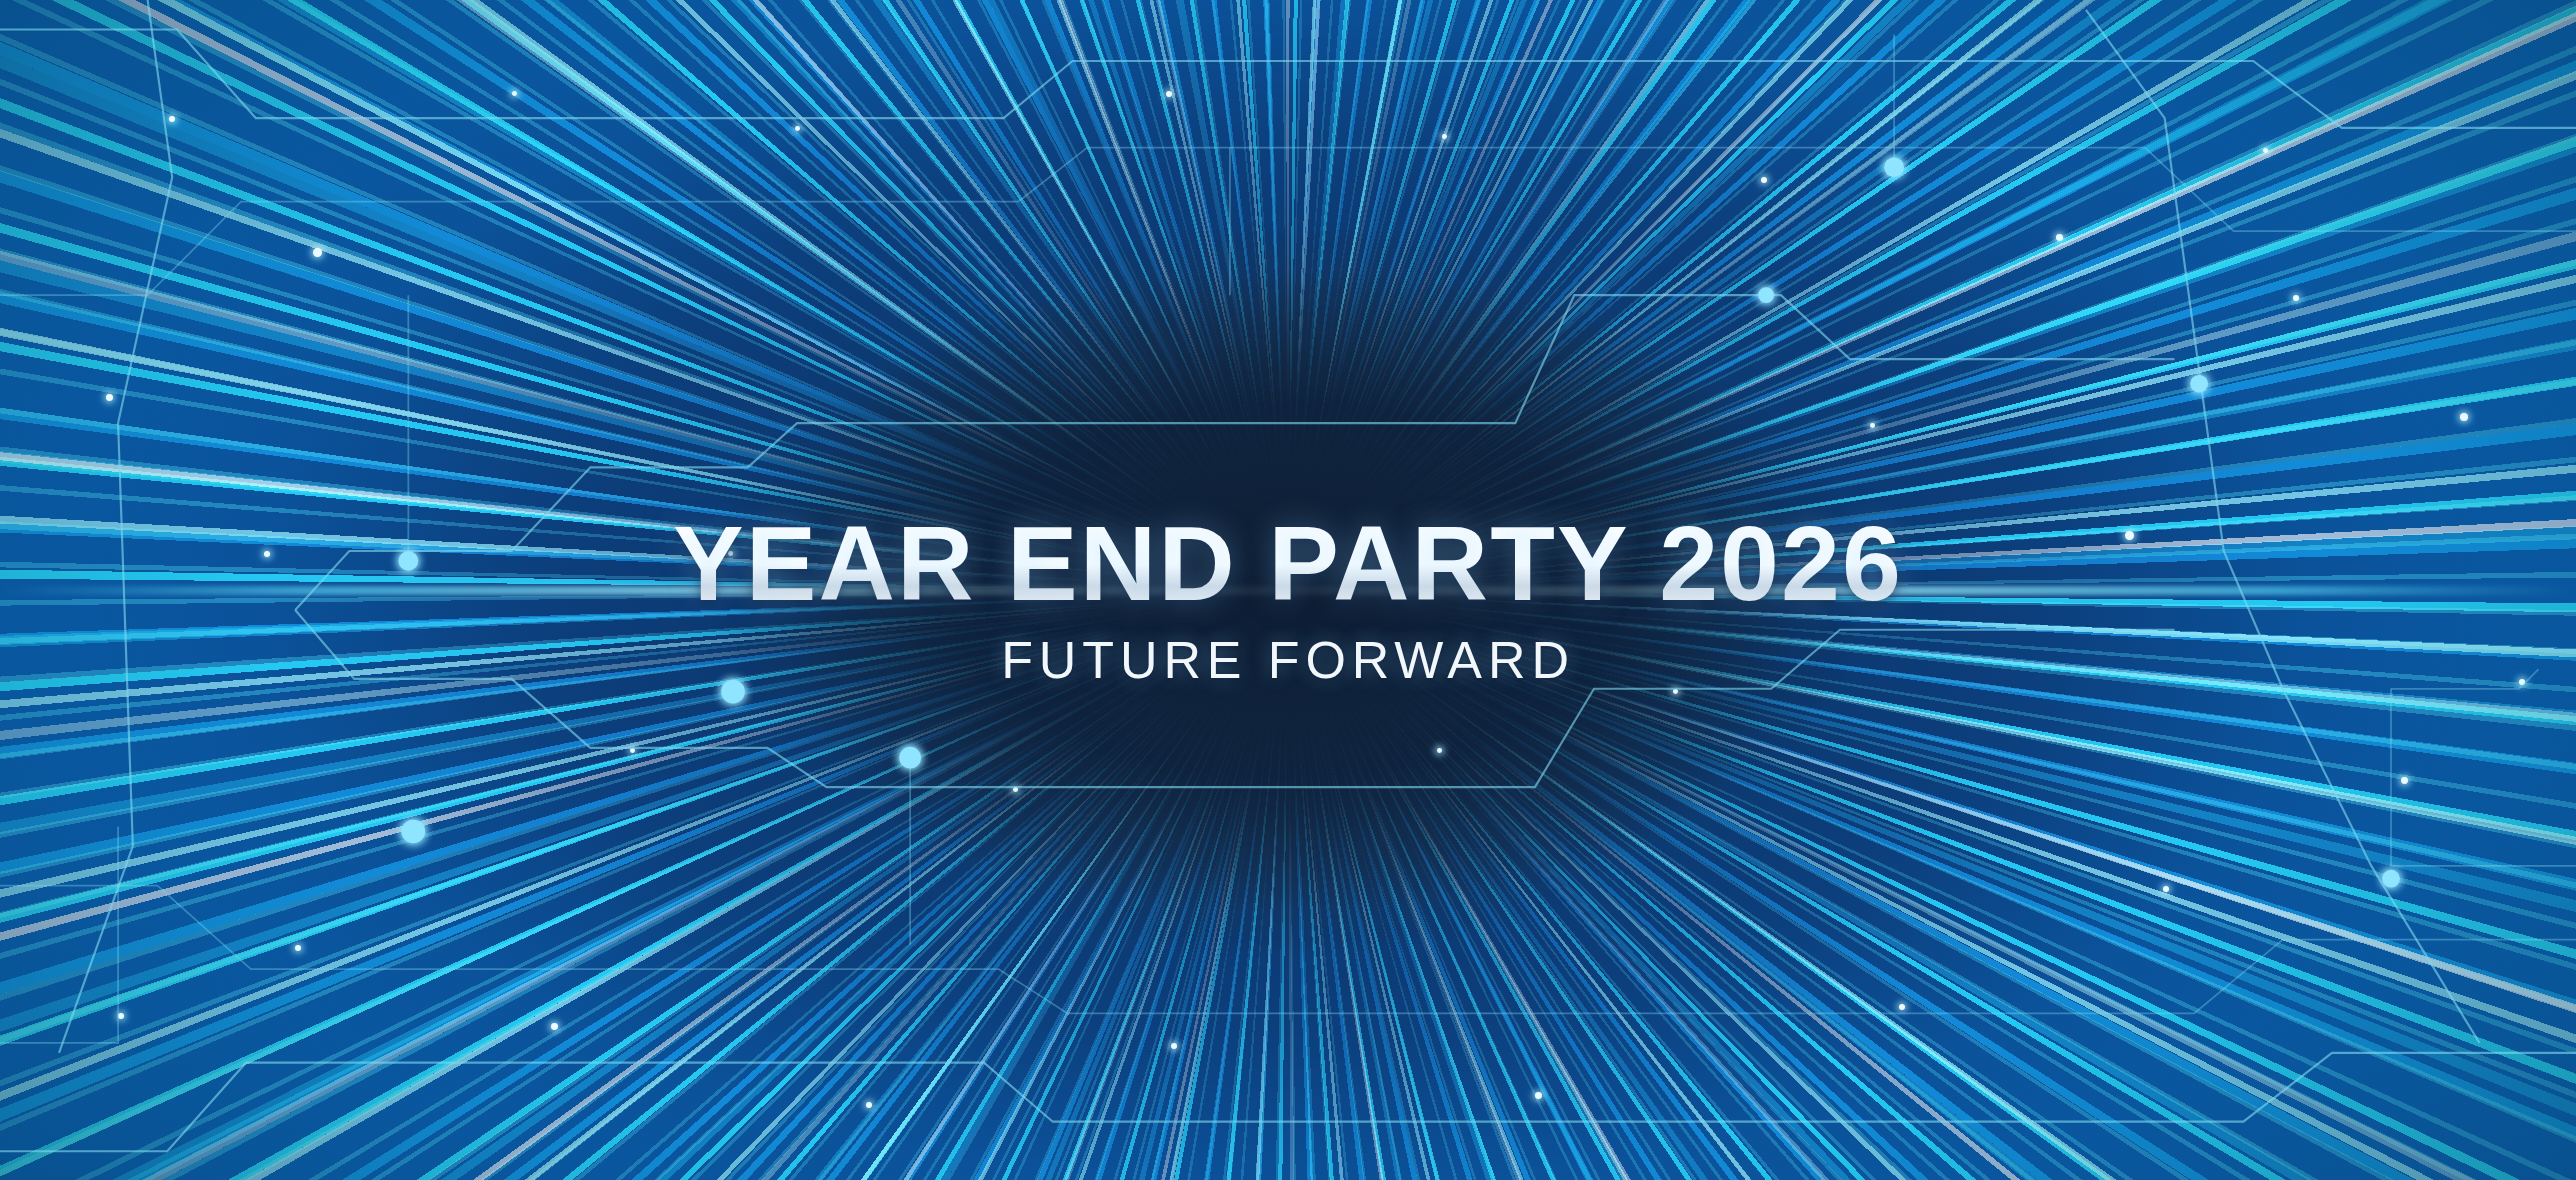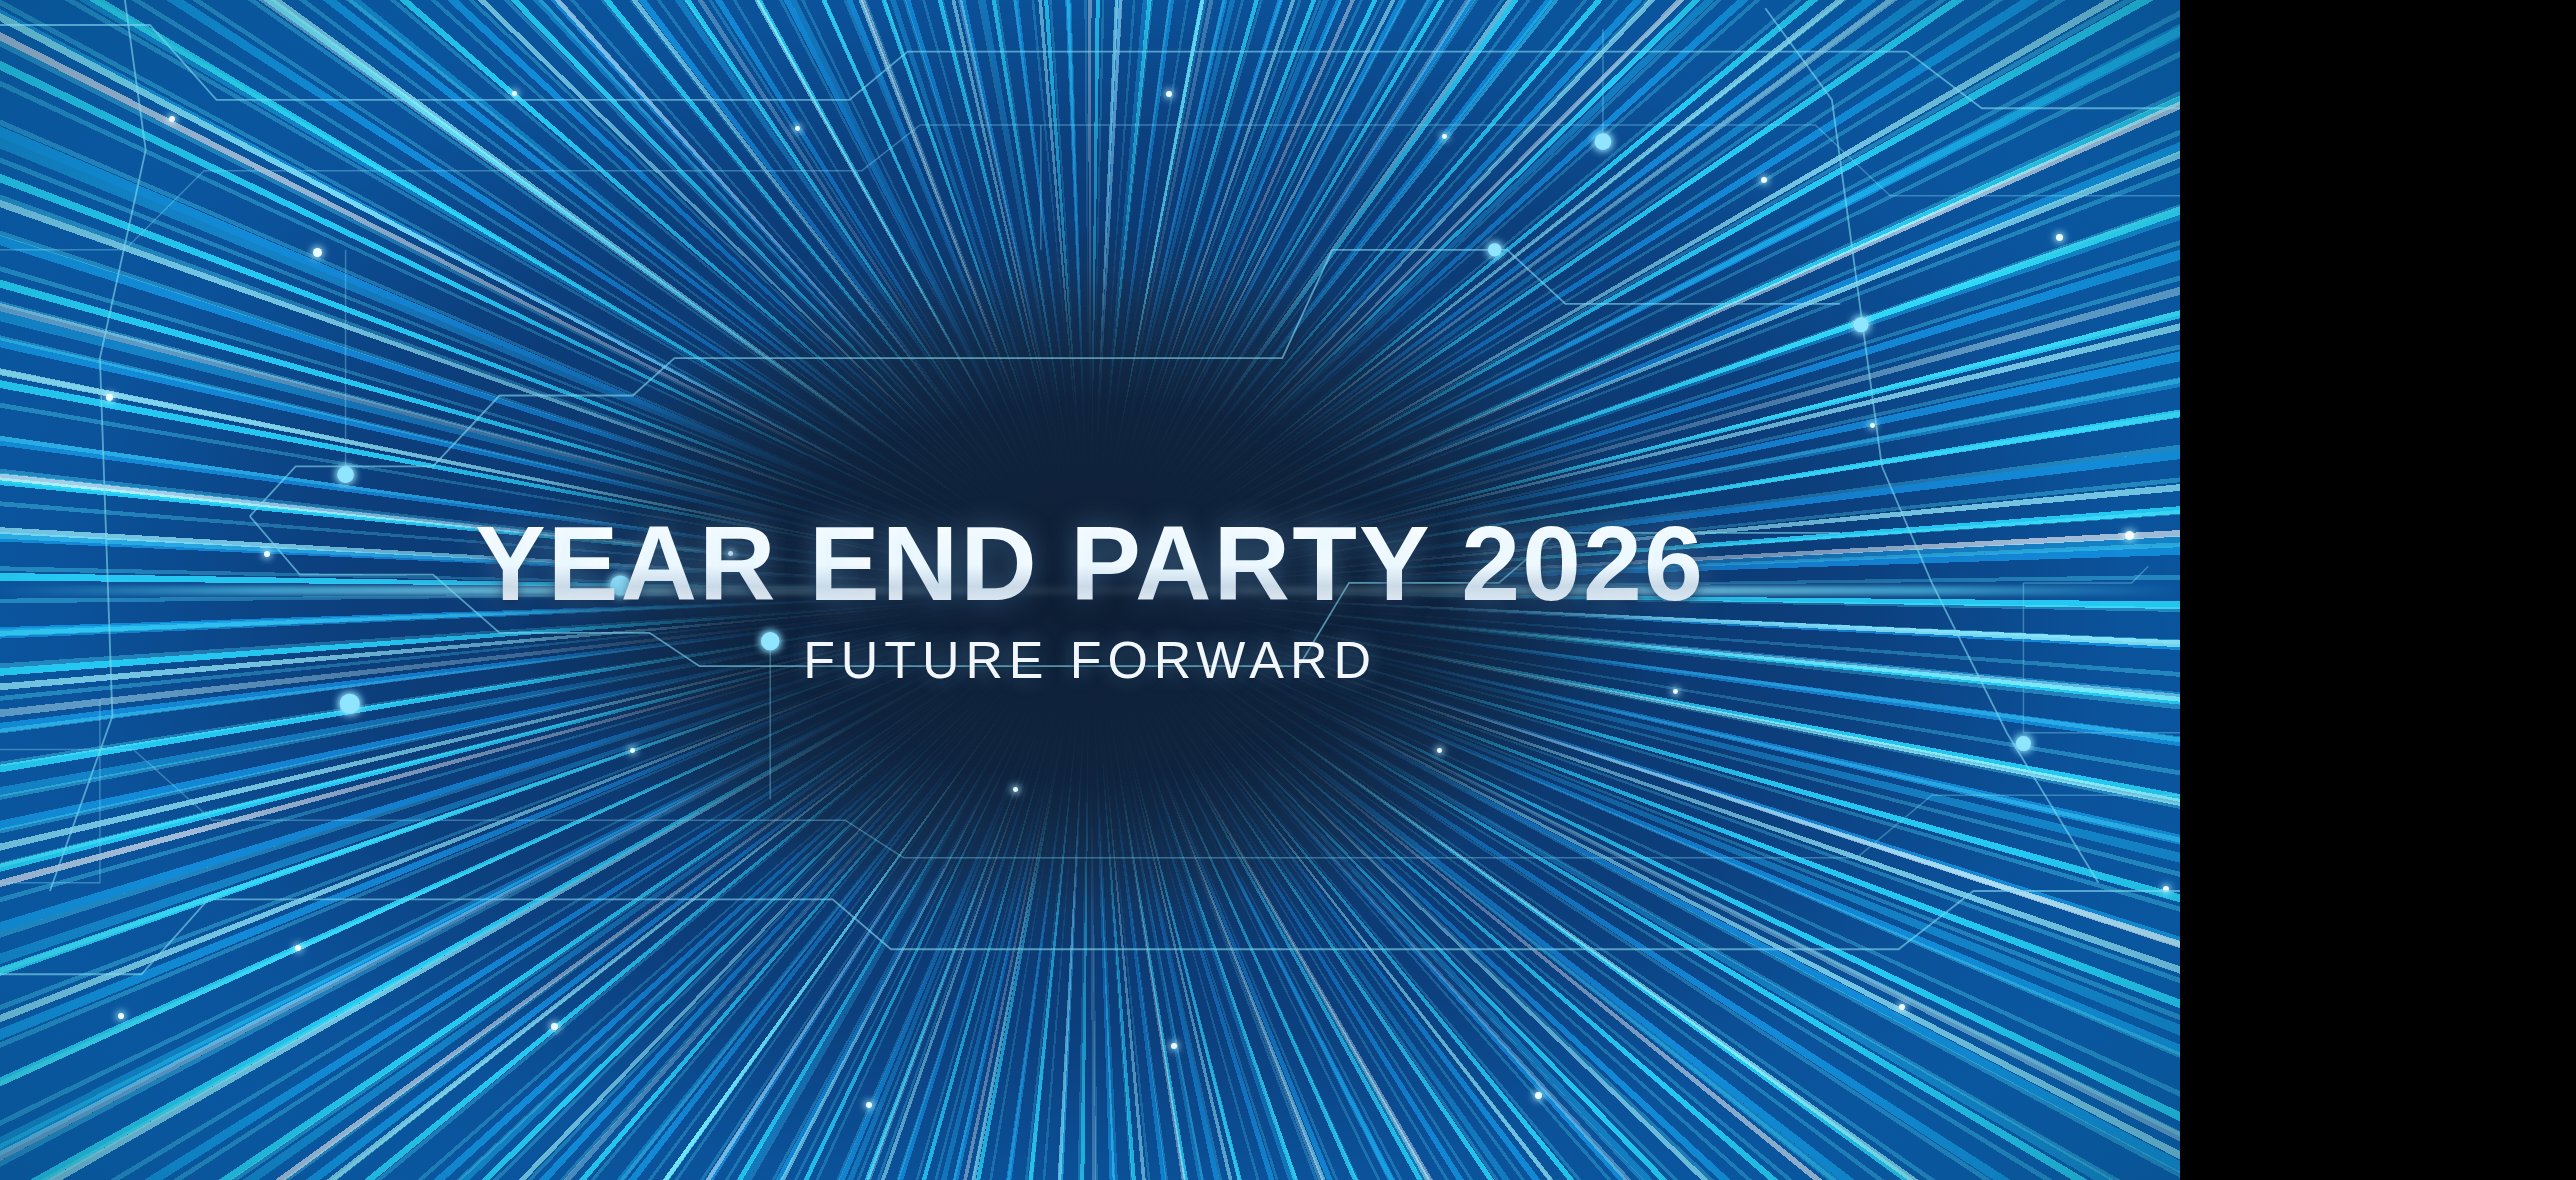--- a/index.html
+++ b/index.html
@@ -4,21 +4,21 @@
 <style>
   * { margin:0; padding:0; box-sizing:border-box; }
   html,body { background:#000; }
   body {
     font-family: "Liberation Sans", sans-serif;
     width:2576px; height:1181px; overflow:hidden;
   }
 
   #banner {
     position:relative;
-    width:2180px; height:1181px;
+    width:2576px; height:1181px;
     overflow:hidden;
     background:#0b1a33;
   }
 
   
   .bg-base{
     position:absolute; inset:0;
     background:
       radial-gradient(ellipse 708px 512px at 50% 50%, #16253f 0%, #13253f 38%, rgba(14,44,86,0) 72%),
       radial-gradient(ellipse 1673px 984px at 50% 50%, #0d2a52 0%, #0c3f7d 45%, #0a5fae 72%, #0b76cc 100%),

